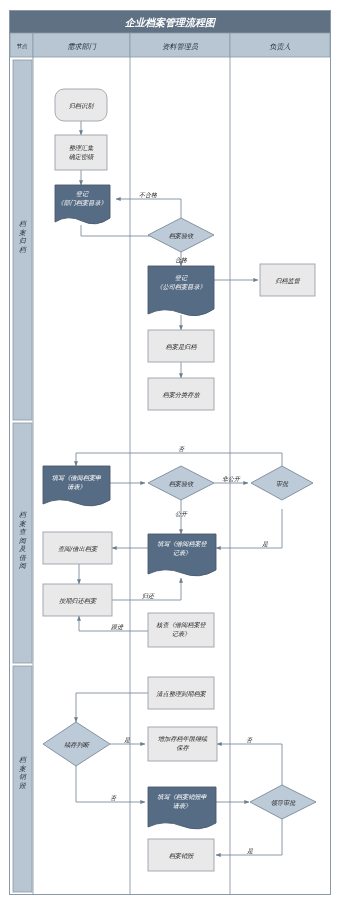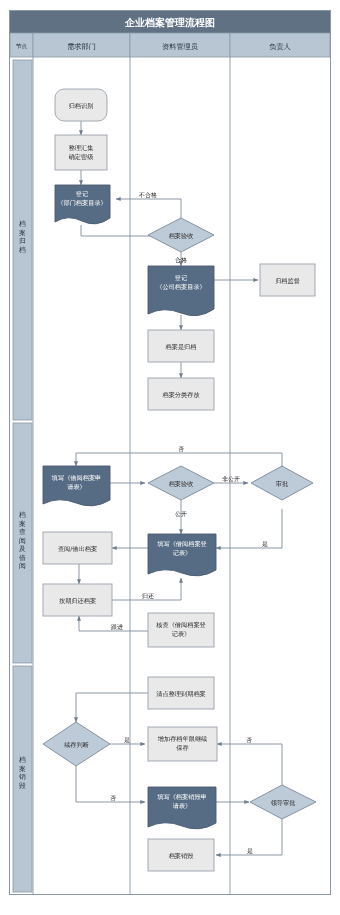--- a/index.html
+++ b/index.html
@@ -1,20 +1,20 @@
 <!DOCTYPE html>
 <html><head>
 <meta charset="utf-8">
 <style>
   html,body{margin:0;padding:0;background:#ffffff;}
   body{
     width:340px;height:915px;overflow:hidden;
     font-family:"DejaVu Sans","Liberation Sans",sans-serif;
   }
-  #root{position:relative;width:340px;height:915px;background:#ffffff;}
+  #root{position:relative;width:340px;height:915px;background:#ffffff;font-style:italic;}
   svg{display:block;}
   .lbl{font-size:6.2px;fill:#2b2b2b;}
   .lbl-w{font-size:6.2px;fill:#ffffff;}
   .edge-lbl{font-size:6px;fill:#1c1c1c;}
   .hdr-title{font-size:10px;fill:#ffffff;font-weight:bold;}
   .hdr-col{font-size:7.2px;fill:#24303c;}
   .hdr-node{font-size:5.6px;fill:#24303c;}
   .vert{font-size:6.8px;fill:#24303c;}
 </style>
 </head>

